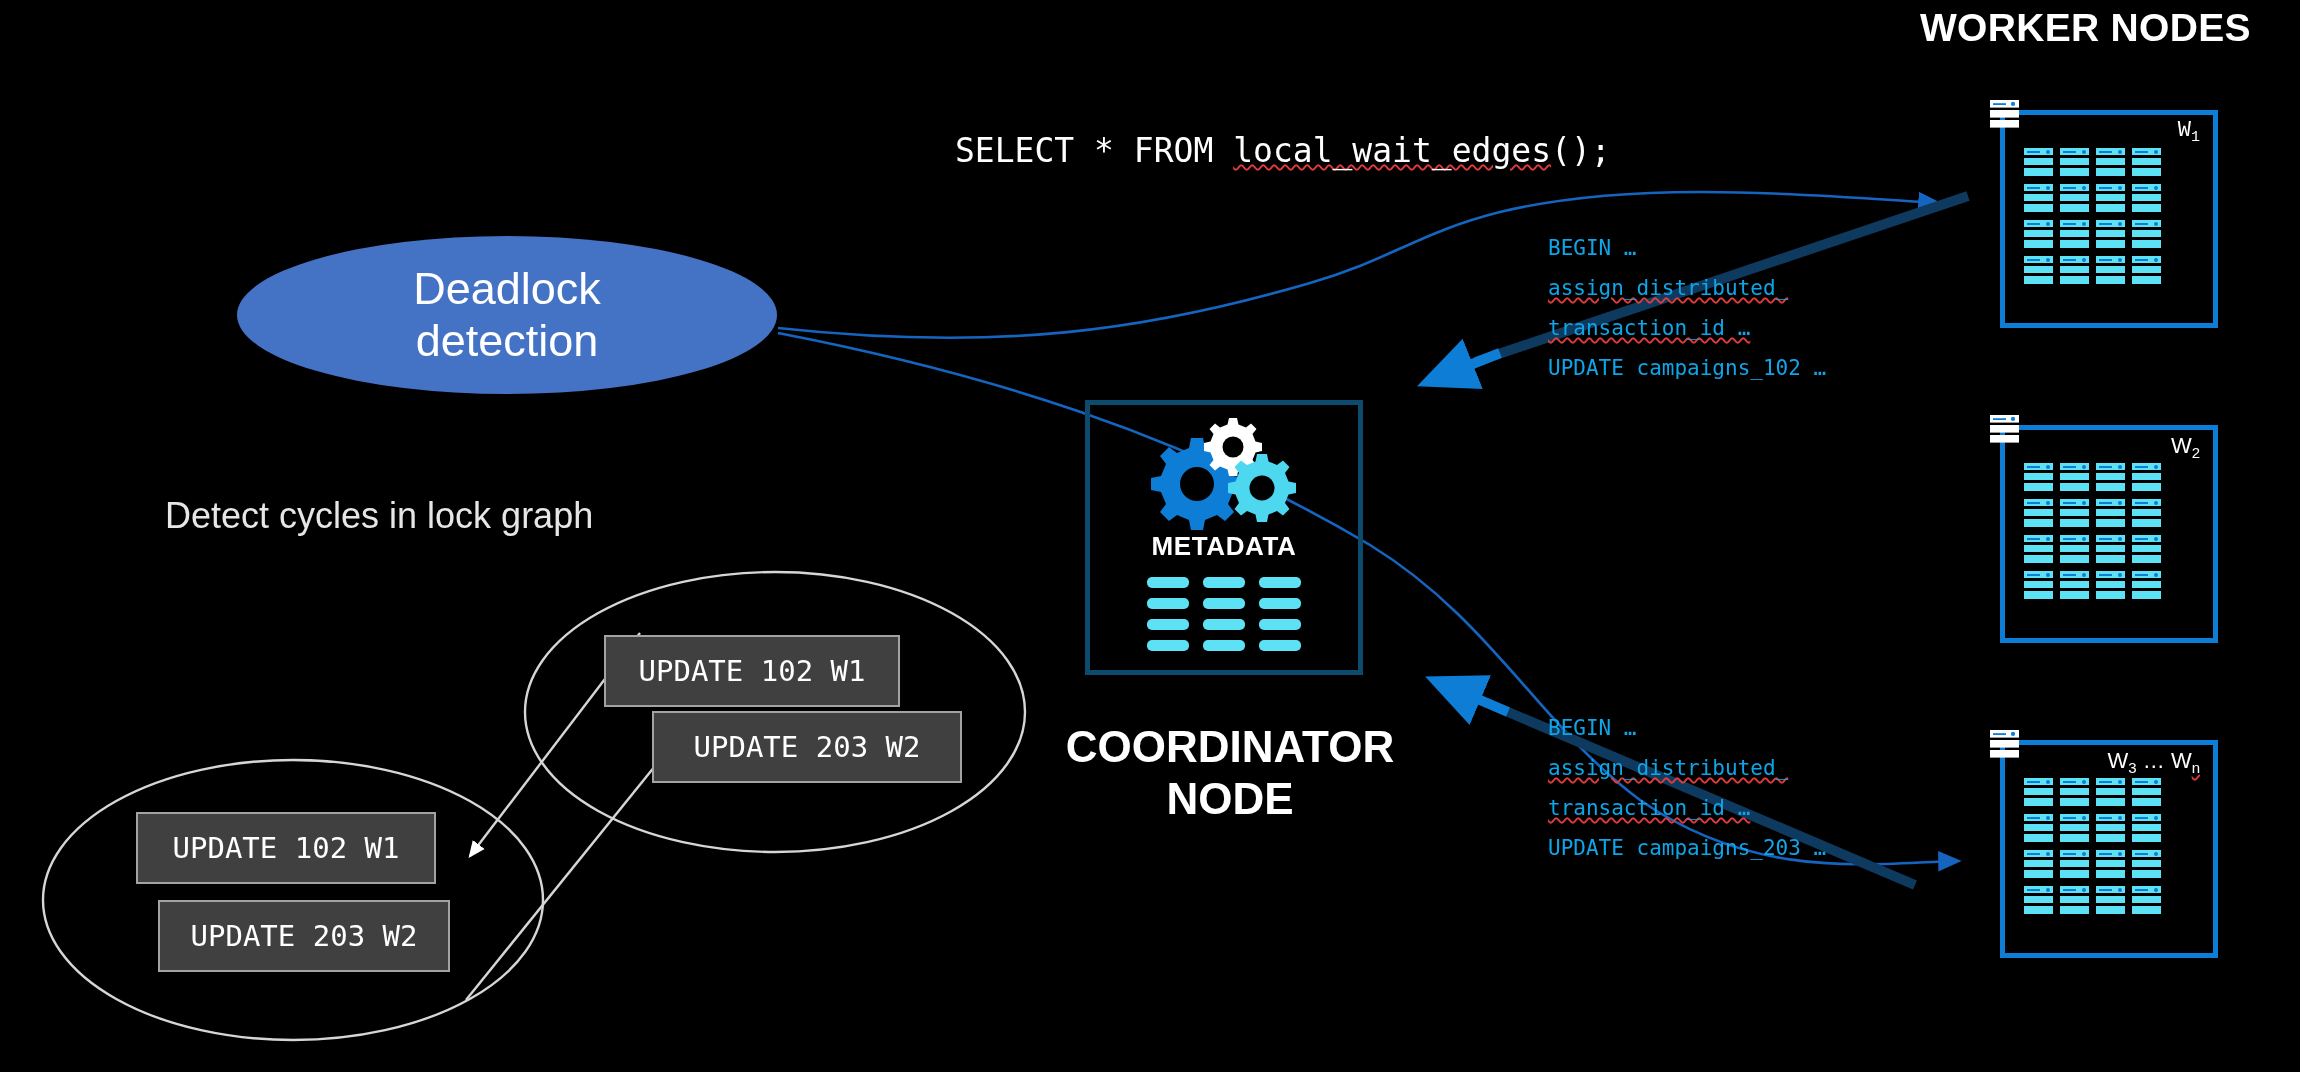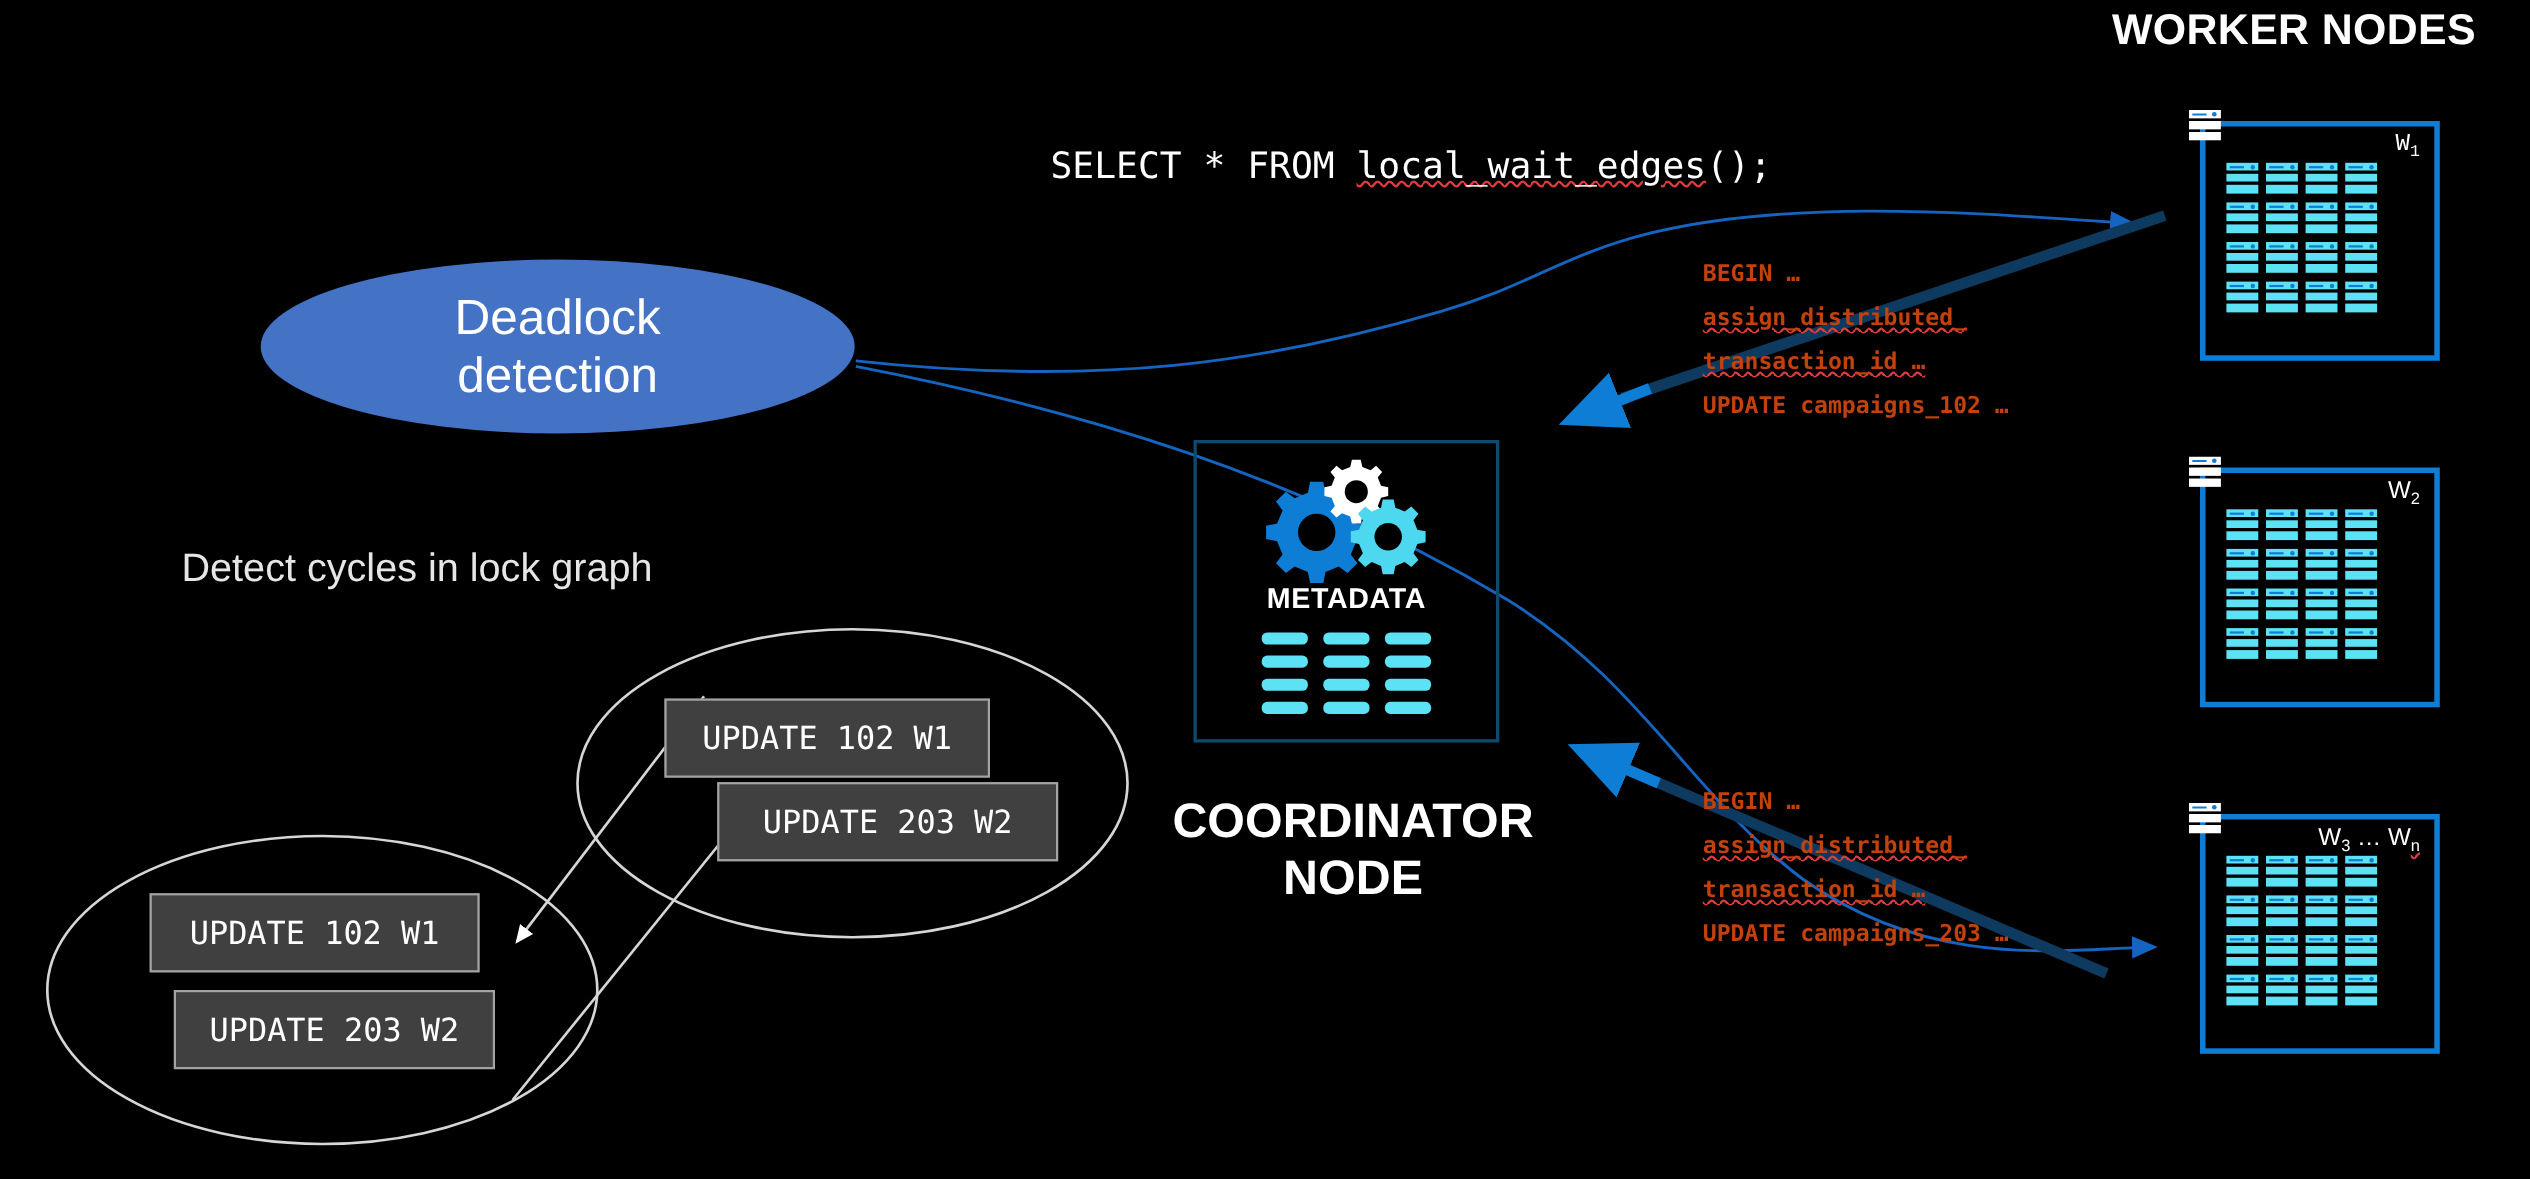--- a/index.html
+++ b/index.html
@@ -97,21 +97,21 @@
   .lb-a { left: 604px;  top: 635px;  width: 296px; height: 72px; }
   .lb-b { left: 652px;  top: 711px;  width: 310px; height: 72px; }
   .lb-c { left: 136px;  top: 812px;  width: 300px; height: 72px; }
   .lb-d { left: 158px;  top: 900px;  width: 292px; height: 72px; }
 
   
   .coordinator-box {
     position: absolute;
     left: 1085px; top: 400px;
     width: 278px; height: 275px;
-    border: 3px solid #0c4a6e;
+    border: 5px solid #0c4a6e;
     box-sizing: border-box;
   }
   .coord-title {
     position: absolute; left: 0; top: 126px; width: 100%;
     text-align: center;
     font-size: 26px; font-weight: bold;
     color: #ffffff; letter-spacing: 0.6px;
   }
   .coord-bars {
     position: absolute; left: 50%; top: 172px;
@@ -166,22 +166,22 @@
     content:""; position:absolute; right:3px; top:2px; width:4px; height:4px; border-radius:50%; background:#0D7DD6;
   }
   .shard .row1 { position:absolute; left:0; top:10px; width:29px; height:7px; background:#5CE1F5; }
   .shard .row2 { position:absolute; left:0; top:20px; width:29px; height:8px; background:#5CE1F5; }
 
   
   .tx-block {
     position: absolute;
     font-family: "DejaVu Sans Mono", monospace;
     font-size: 21px;
-    font-weight: bold;
-    color: #c2410c;
+    font-weight: normal;
+    color: #0ea5e9;
     line-height: 40px;
     white-space: nowrap;
   }
   .tx-block .sp {
     text-decoration: underline;
     text-decoration-color: #e23b3b;
     text-decoration-style: wavy;
     text-decoration-thickness: 1.5px;
     text-underline-offset: 2px;
   }

